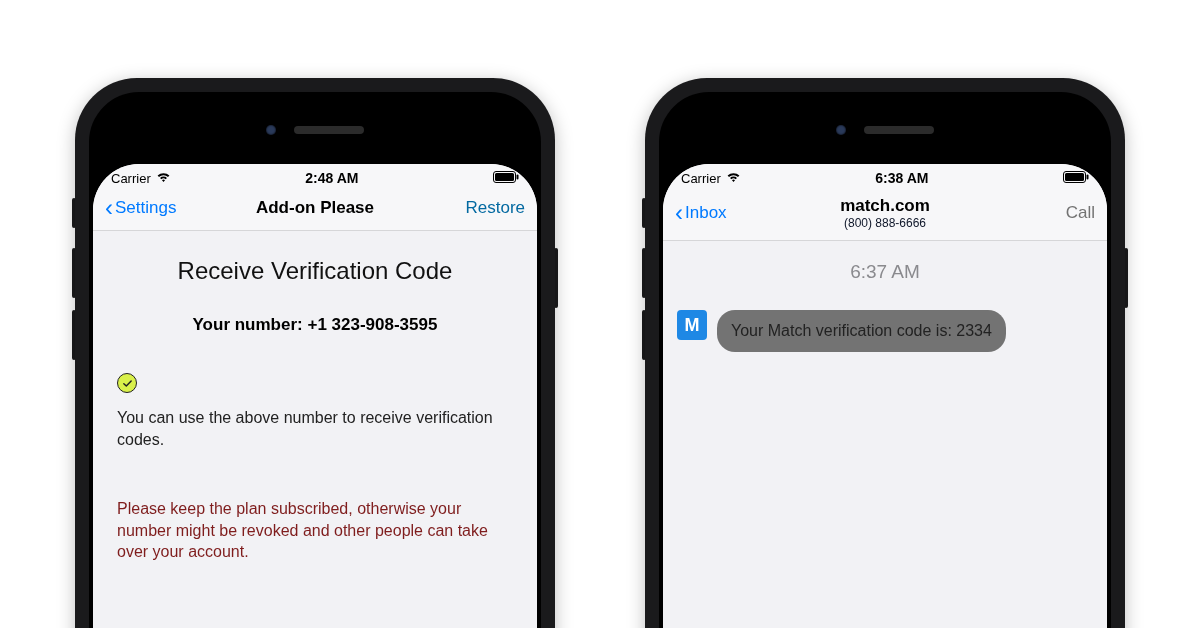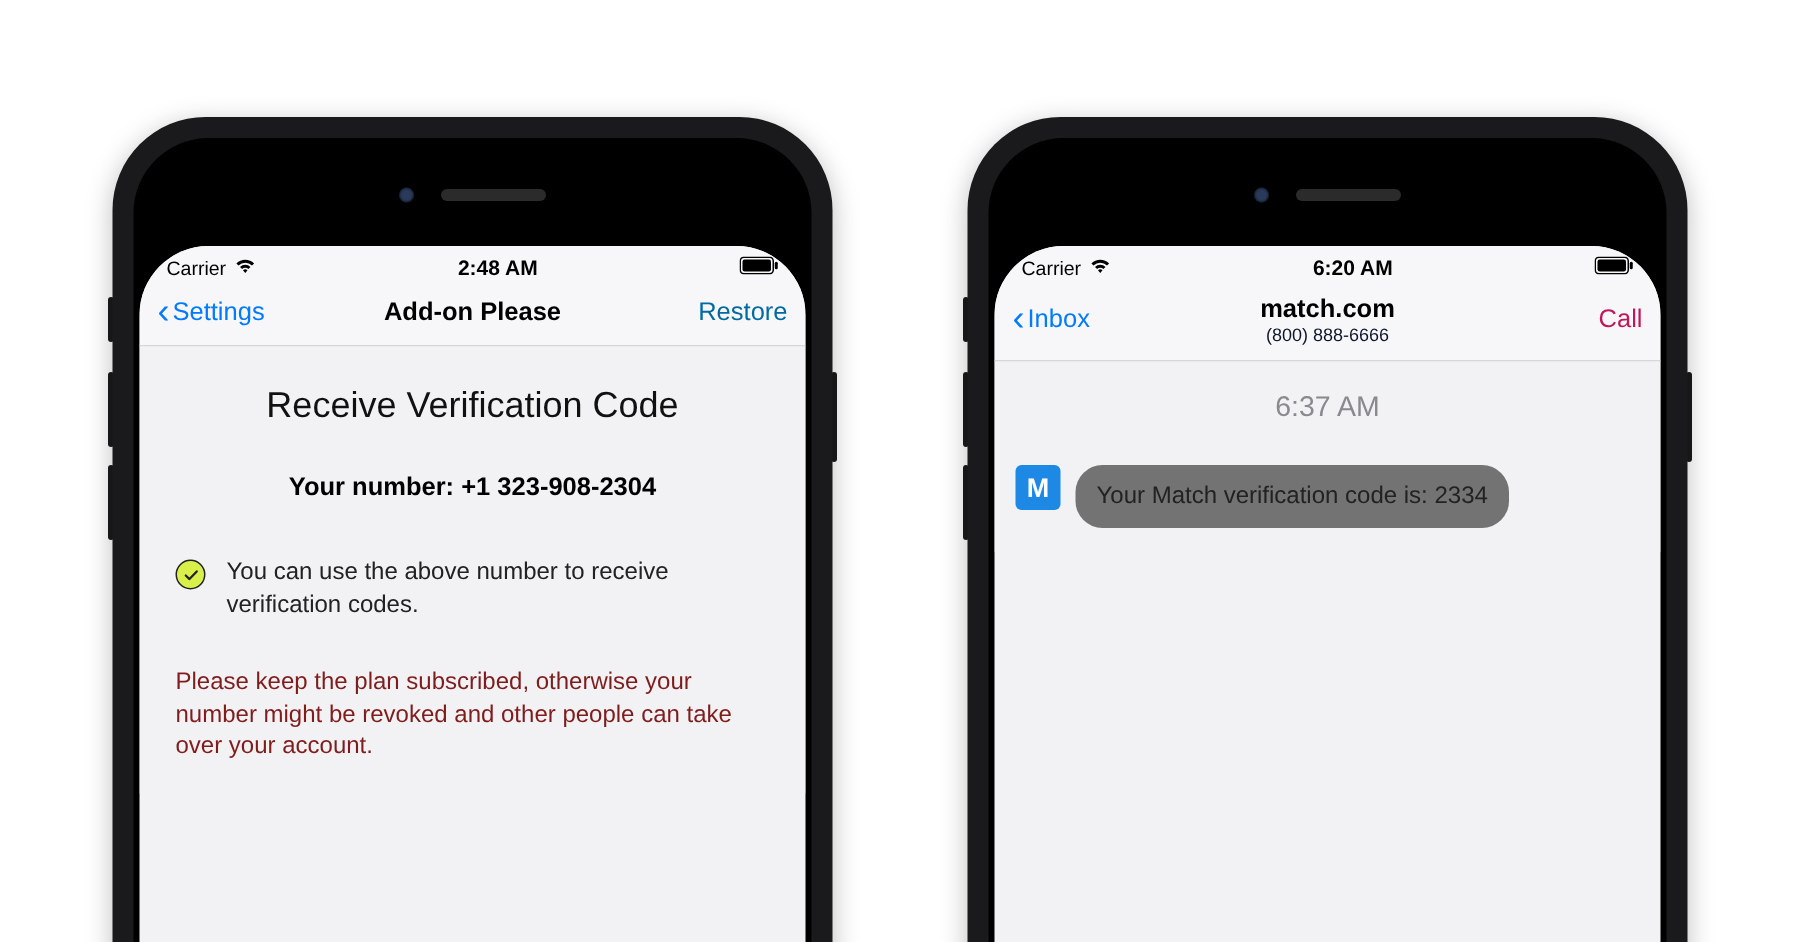--- a/index.html
+++ b/index.html
@@ -103,21 +103,21 @@
     .nav-title {
       font-size: 17px;
       font-weight: 600;
     }
     .nav-subtitle {
       font-size: 12px;
       color: #0f172a;
       font-weight: 400;
     }
     .nav-right {
-      color: #be185d;
+      color: #737373;
       font-size: 17px;
       min-width: 90px;
       text-align: right;
     }
     .nav-right.disabled { color: #0369a1; }
     .content {
       padding: 20px 24px;
       background: #f2f2f5;
     }
     .page-heading {
@@ -130,21 +130,22 @@
     .your-number {
       font-size: 17px;
       font-weight: 600;
       text-align: center;
       margin-bottom: 36px;
     }
     .info-row {
       display: flex;
       align-items: flex-start;
       gap: 14px;
-      margin-bottom: 30px;
+      margin-bottom: 48px;
+      flex-direction: column;
     }
     .check-badge {
       width: 20px; height: 20px;
       border-radius: 50%;
       background: #d9f04a;
       border: 1.5px solid #222;
       display: flex;
       align-items: center;
       justify-content: center;
       flex-shrink: 0;
@@ -251,21 +252,21 @@
             <span class="chevron-left">‹</span>
             <span>Settings</span>
           </div>
           <div class="nav-title-wrap">
             <div class="nav-title">Add-on Please</div>
           </div>
           <div class="nav-right disabled">Restore</div>
         </div>
         <div class="content">
           <h1 class="page-heading">Receive Verification Code</h1>
-          <div class="your-number">Your number: +1 323-908-2304</div>
+          <div class="your-number">Your number: +1 323-908-3595</div>
           <div class="info-row">
             <span class="check-badge">
               <svg viewBox="0 0 12 12">
                   <path d="M2 6.2 L4.7 8.8 L10 3.2" fill="none" stroke="#222" stroke-width="1.6" stroke-linecap="round" stroke-linejoin="round"></path>
                 </svg>
             </span>
             <div class="info-text">You can use the above number to receive verification codes.</div>
           </div>
           <div class="warning-text">Please keep the plan subscribed, otherwise your number might be revoked and other people can take over your account.</div>
         </div>
@@ -288,21 +289,21 @@
       <div class="screen">
         <div class="status-bar">
           <div class="status-left">
             <span>Carrier</span>
             <span class="wifi-icon">
               <svg width="15" height="12" viewBox="0 0 15 12">
                   <path d="M7.5 11 L9 9.2 A2.2 2.2 0 0 0 6 9.2 Z M4 7 A5 5 0 0 1 11 7 L9.6 8.3 A3 3 0 0 0 5.4 8.3 Z M1.6 4.6 A8.5 8.5 0 0 1 13.4 4.6 L12 6 A6.5 6.5 0 0 0 3 6 Z" fill="#000"></path>
                 </svg>
             </span>
           </div>
-          <div class="status-time">6:20 AM</div>
+          <div class="status-time">6:38 AM</div>
           <div class="status-right">
             <span class="battery-icon">
               <svg width="26" height="12" viewBox="0 0 26 12">
                   <rect x="0.5" y="0.5" width="22" height="11" rx="2.5" fill="none" stroke="#000" stroke-width="1"></rect>
                   <rect x="2" y="2" width="19" height="8" rx="1.5" fill="#000"></rect>
                   <rect x="23.5" y="3.5" width="2" height="5" rx="1" fill="#000"></rect>
                 </svg>
             </span>
           </div>
         </div>

